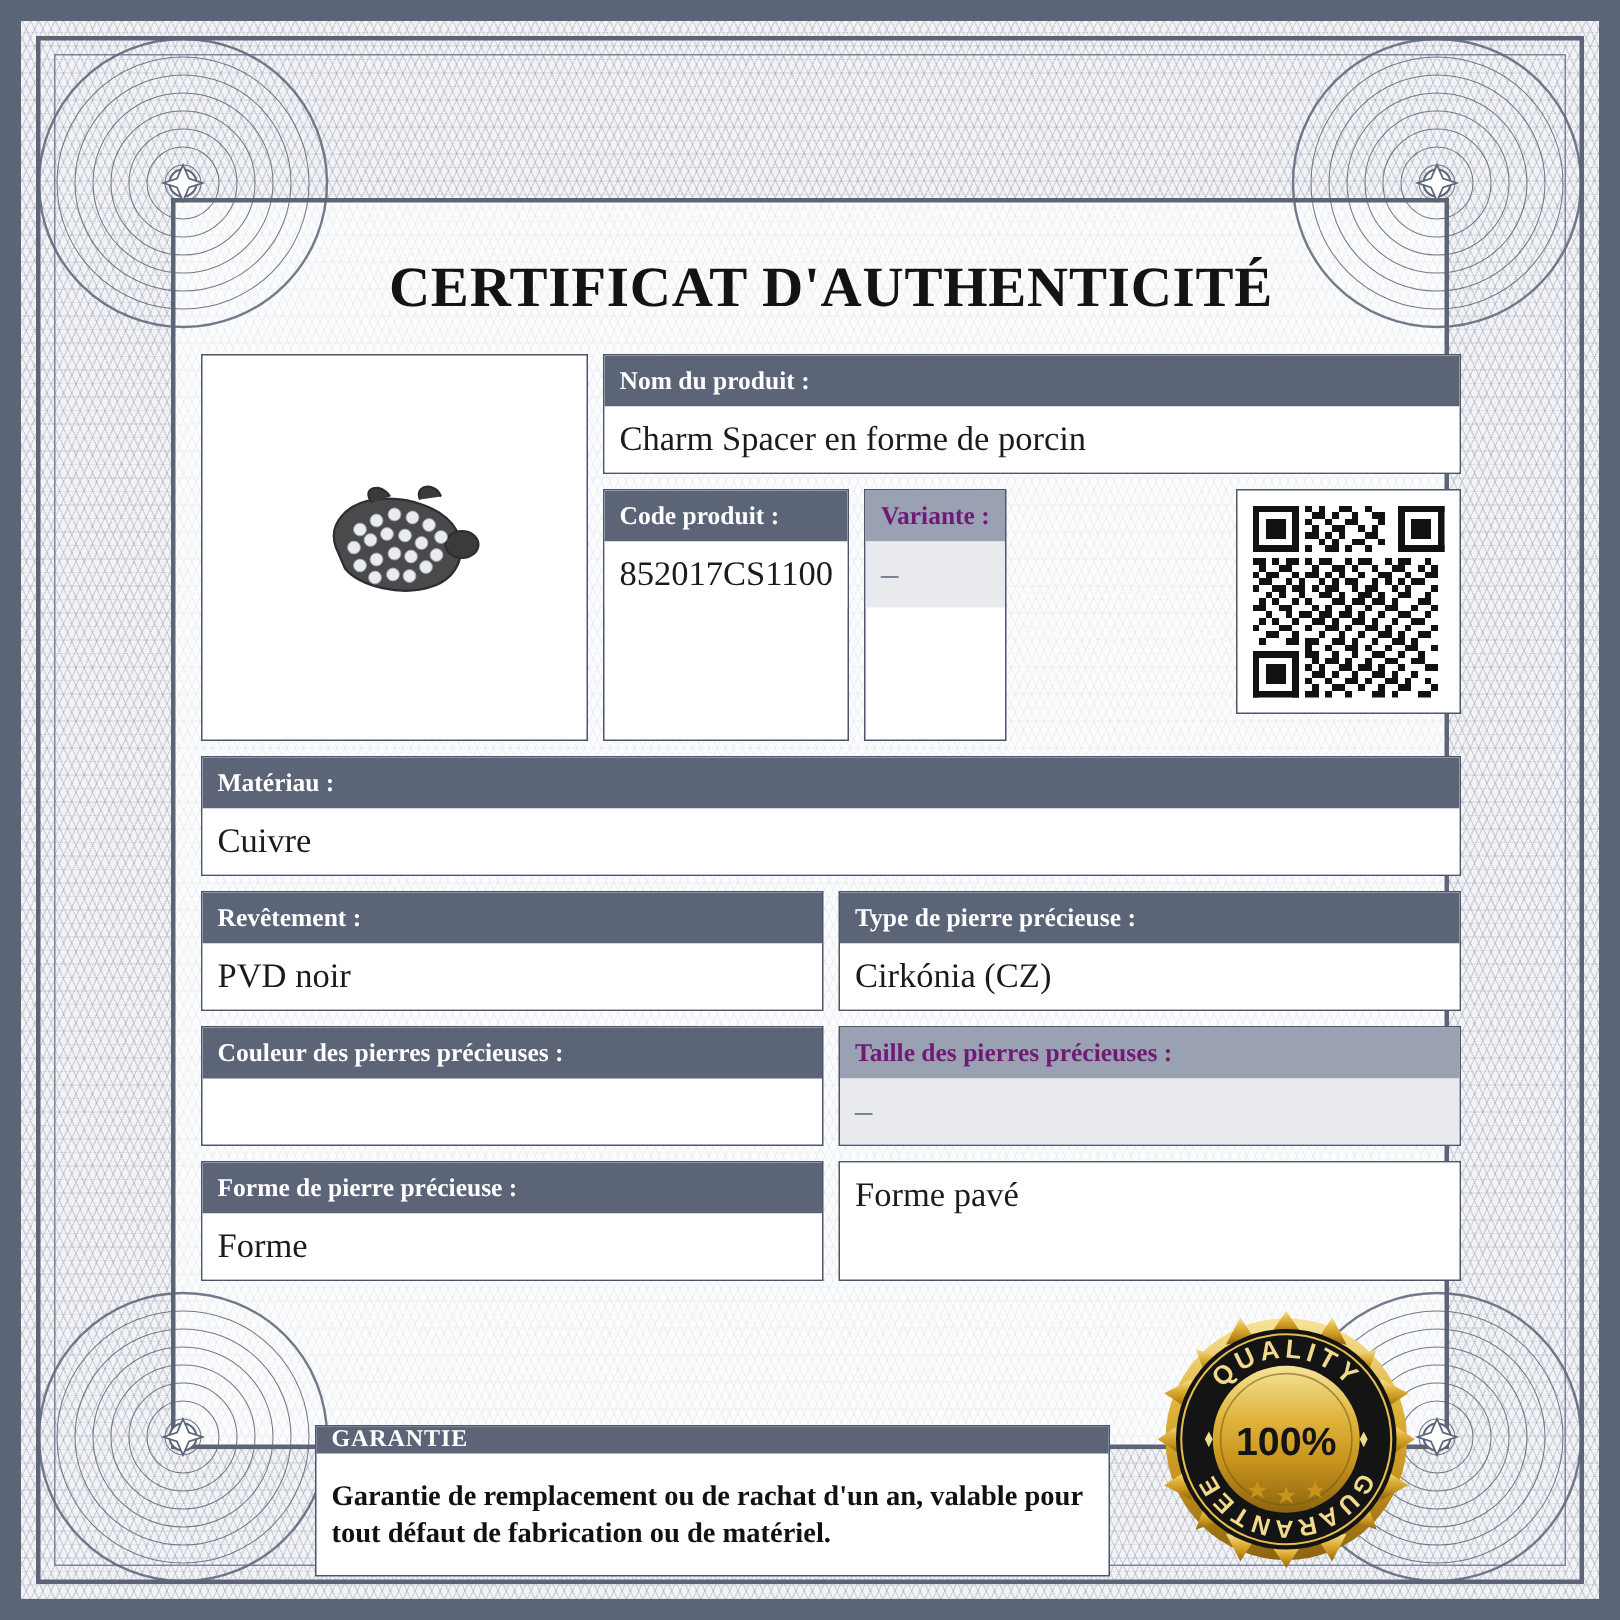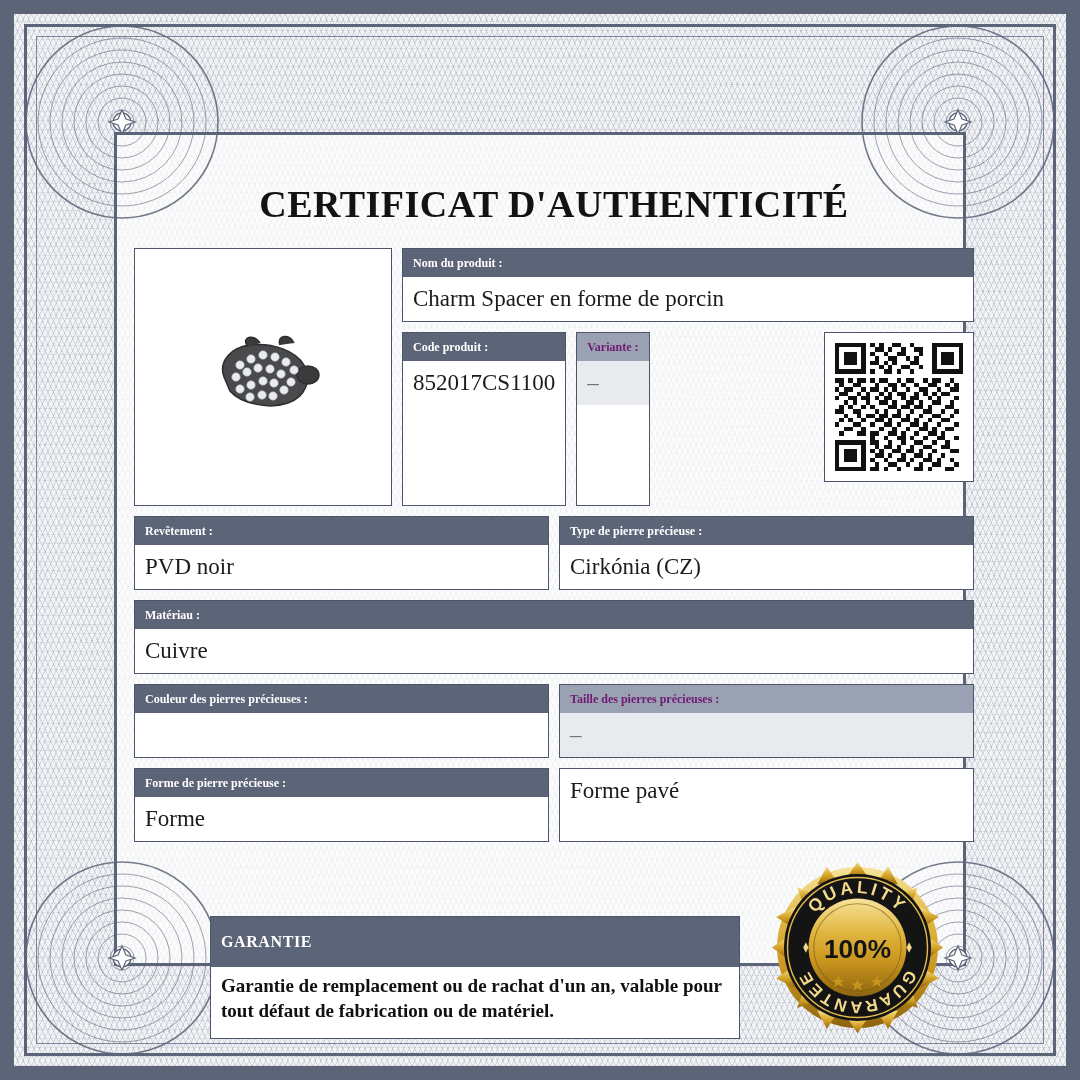--- a/index.html
+++ b/index.html
@@ -58,21 +58,21 @@
   }
   .rosette.tl { left: 8px;  top: 8px; }
   .rosette.tr { right: 8px; top: 8px; }
   .rosette.bl { left: 8px;  bottom: 8px; }
   .rosette.br { right: 8px; bottom: 8px; }
 
   
   .content {
     position: absolute;
     left: 120px;
-    top: 152px;
+    top: 140px;
     width: 840px;
     height: 824px;
   }
 
   .title {
     text-align: center;
     font-size: 38px;
     font-weight: bold;
     color: #131313;
     letter-spacing: 0.5px;
@@ -87,21 +87,21 @@
 
   .field {
     border: 1px solid #4c556b;
     background: #ffffff;
     box-sizing: border-box;
     overflow: hidden;
   }
   .field .label {
     background: #5c6478;
     color: #ffffff;
-    font-size: 12px;
+    font-size: 17px;
     font-weight: bold;
     padding: 7px 10px;
     line-height: 1.2;
   }
   .field .value {
     font-size: 23px;
     color: #1b1b1b;
     padding: 8px 10px;
     background: #ffffff;
     line-height: 1.2;
@@ -174,27 +174,27 @@
     margin-left: 76px;
     border: 1px solid #4c556b;
     background: #ffffff;
   }
   .warranty .label {
     background: #5c6478;
     color: #fff;
     font-weight: bold;
     font-size: 16px;
     letter-spacing: 0.6px;
-    padding: 16px 10px;
+    padding: 0 10px;
   }
   .warranty .value {
     font-size: 19px;
     font-weight: bold;
     color: #111;
-    padding: 6px 10px 14px 10px;
+    padding: 16px 10px 14px 10px;
     line-height: 1.35;
   }
   .seal-wrap {
     flex: 1 1 auto;
     display: flex;
     justify-content: center;
     align-items: flex-end;
     padding-bottom: 4px;
   }
 </style>
@@ -548,34 +548,34 @@
                 <rect x="21" y="28" width="1" height="1"></rect>
                   <rect x="25" y="28" width="2" height="1"></rect>
               </g>
             </svg>
           </div>
         </div>
       </div>
     </div>
 
     <div class="row">
+      <div class="field full">
+        <div class="label">Matériau :</div>
+        <div class="value">Cuivre</div>
+      </div>
+    </div>
+
+    <div class="row">
       <div class="field half">
         <div class="label">Revêtement :</div>
         <div class="value">PVD noir</div>
       </div>
       <div class="field half">
         <div class="label">Type de pierre précieuse :</div>
         <div class="value">Cirkónia (CZ)</div>
-      </div>
-    </div>
-
-    <div class="row">
-      <div class="field full">
-        <div class="label">Matériau :</div>
-        <div class="value">Cuivre</div>
       </div>
     </div>
 
     <div class="row">
       <div class="field half">
         <div class="label">Couleur des pierres précieuses :</div>
       </div>
       <div class="field half muted">
         <div class="label">Taille des pierres précieuses :</div>
         <div class="value">–</div>

